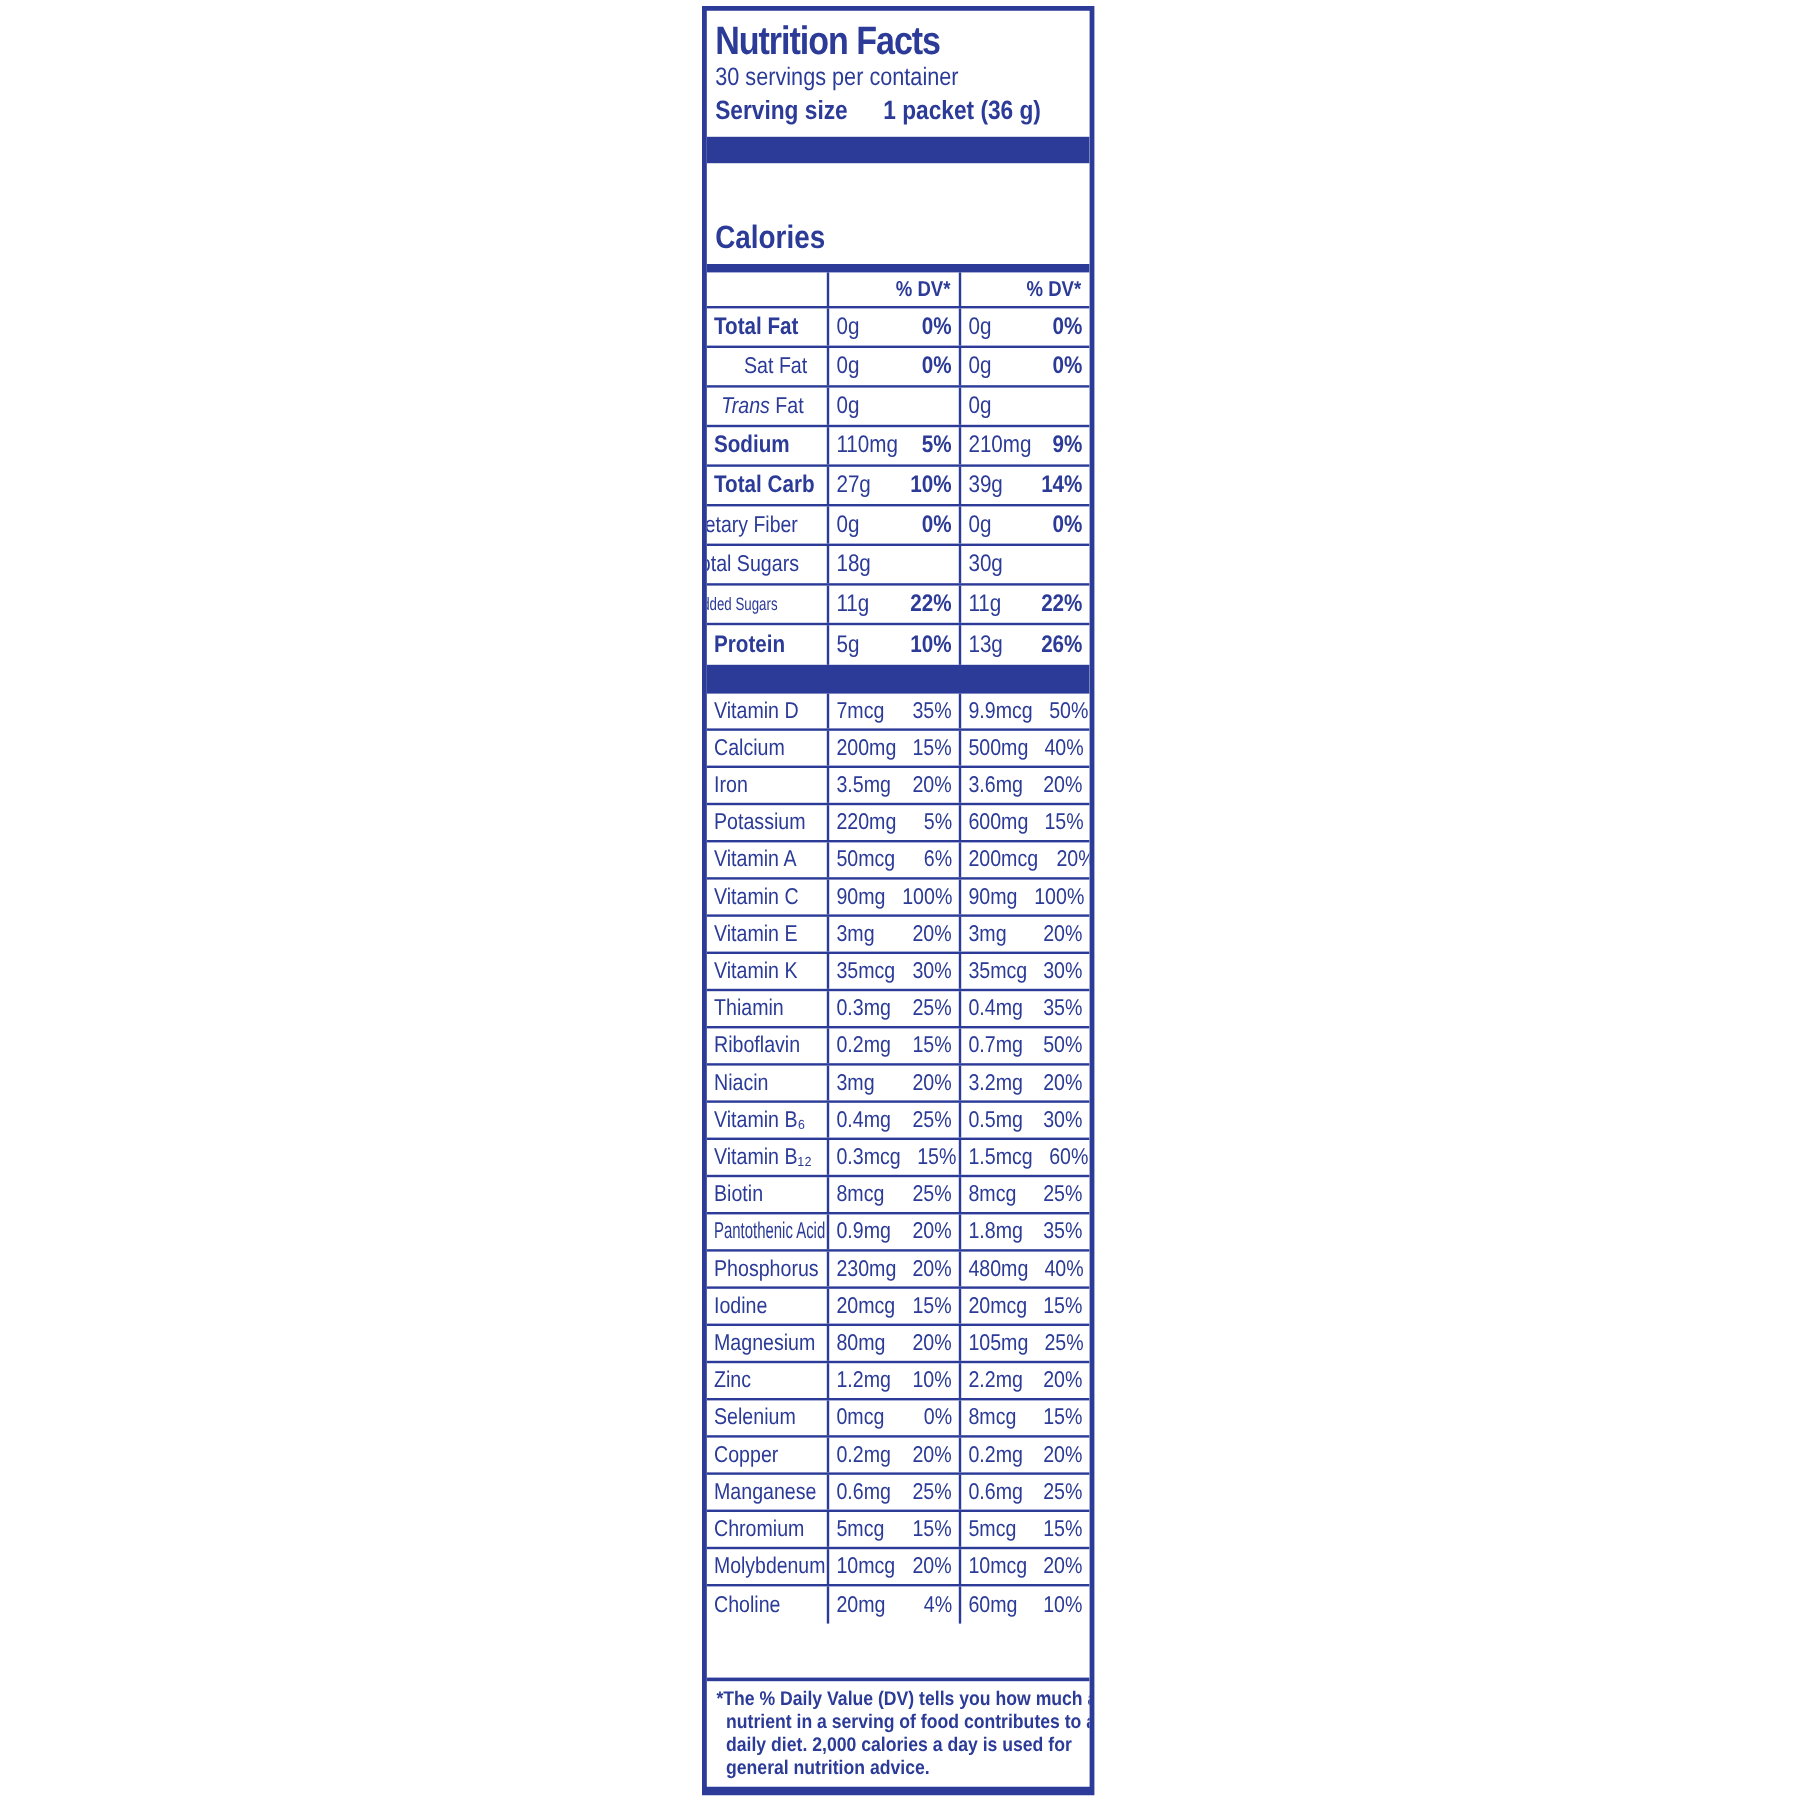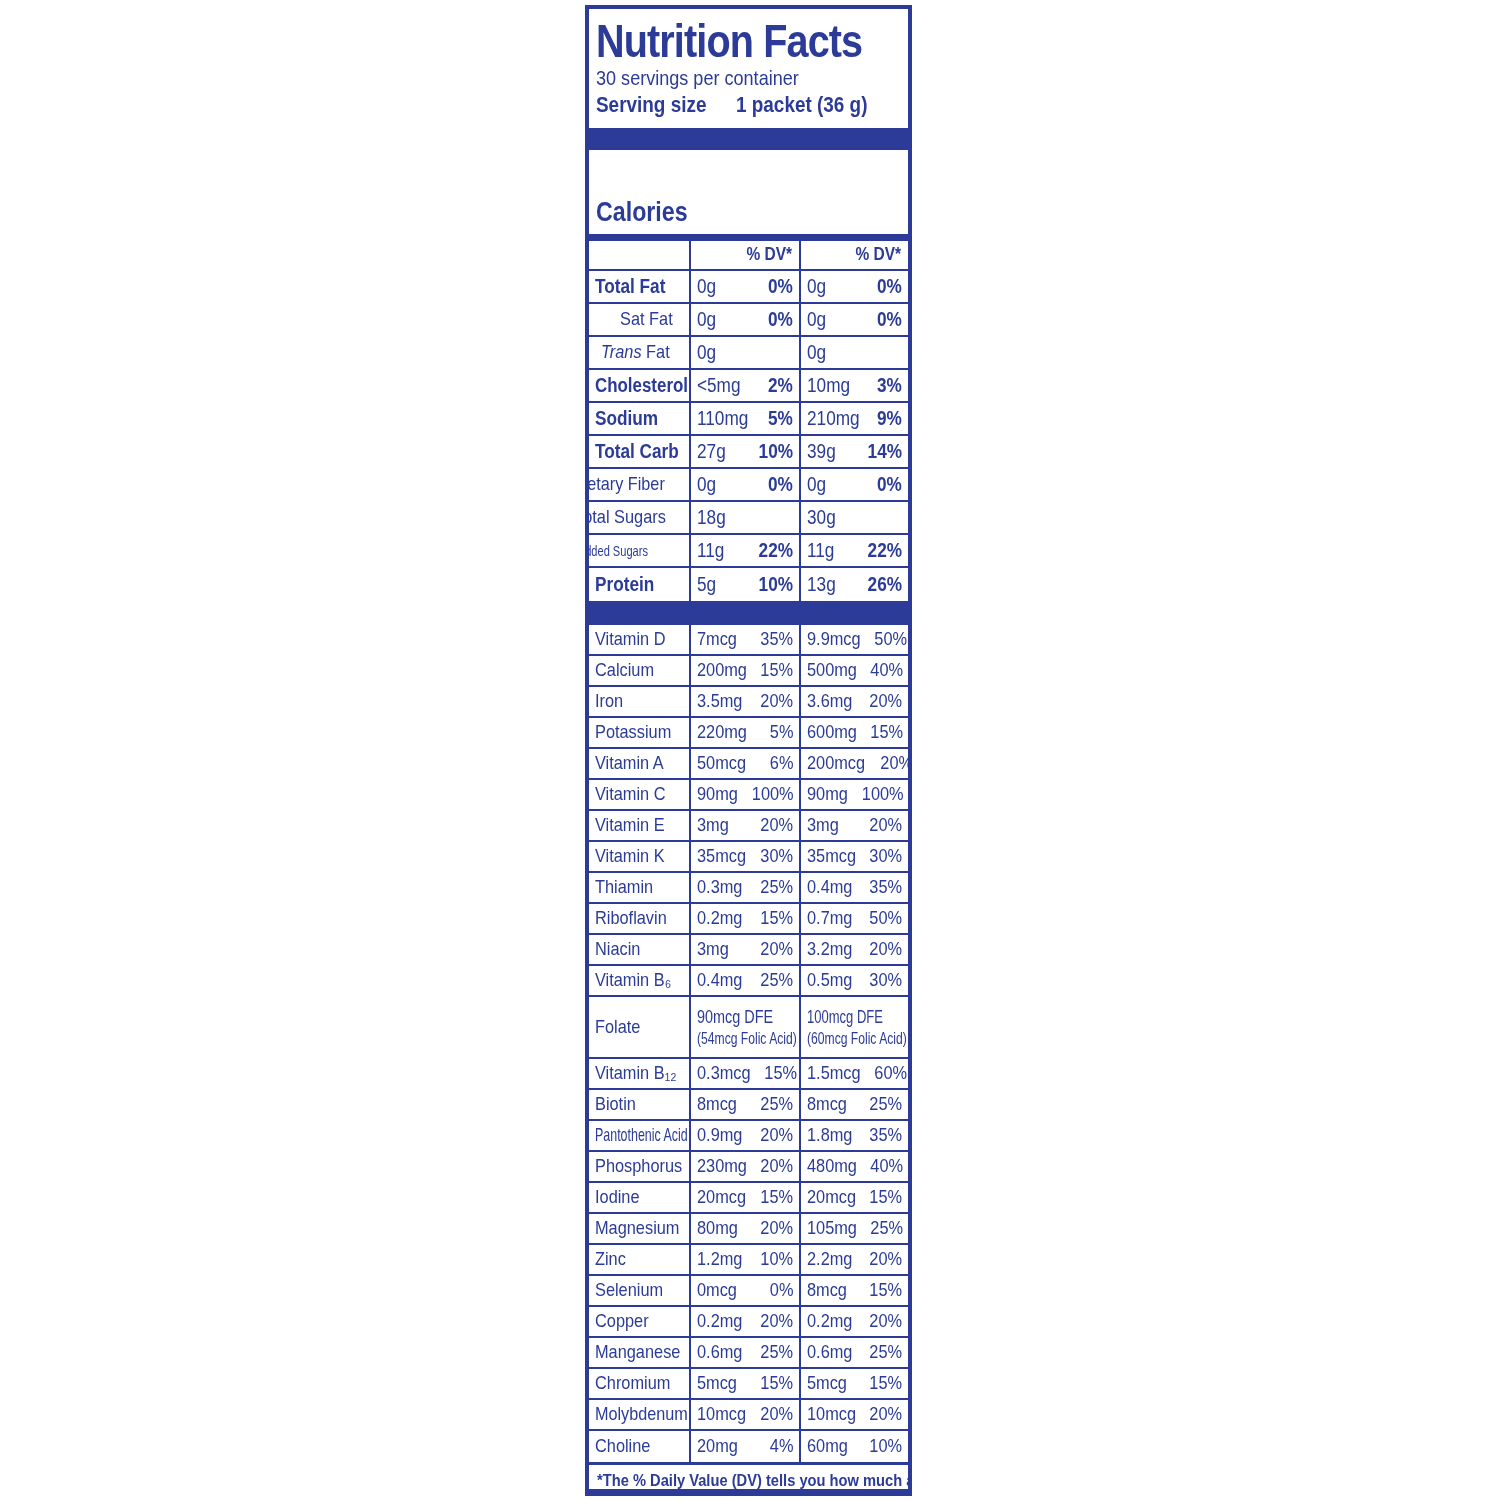--- a/index.html
+++ b/index.html
@@ -10,21 +10,21 @@
 
   .nl { position:absolute; left:585px; top:5px; width:327px; height:1491px;
     border:4px solid var(--blue); border-bottom-width:7px; background:var(--bg);
     display:flex; flex-direction:column; overflow:hidden; }
 
   .fit { display:inline-block; white-space:nowrap; transform-origin:0 50%; }
   .fit.r { transform-origin:100% 50%; }
 
   
   .hdr { padding:8px 7px 0 7px; }
-  .title { font-weight:bold; font-size:46px; line-height:1.05; letter-spacing:-1px; }
+  .title { font-weight:bold; font-size:33px; line-height:1.05; letter-spacing:-1px; }
   .servings { font-size:21px; line-height:1.15; margin-top:1px; }
   .servsize { font-size:22px; font-weight:bold; line-height:1.2; margin-top:2px; }
   .servsize .gap { display:inline-block; width:12px; }
 
   .bar { background:var(--blue); width:100%; flex:none; }
   .bar-thick1 { height:22px; margin-top:9px; }
   .bar-med { height:7px; }
   .bar-thick2 { height:24px; }
 
   
@@ -138,33 +138,20 @@
             <span class="amt fit" style="transform: scaleX(0.86);">0g</span>
             <span class="dv fit r" style="transform: scaleX(0.86);"></span>
           </div>
           <div class="cell valcell c3">
             <span class="amt fit" style="transform: scaleX(0.86);">0g</span>
             <span class="dv fit r" style="transform: scaleX(0.86);"></span>
           </div>
         </div>
         <div class="grid row main">
           <div class="cell lblcell2">
-            <span class="lbl-t fit b" style="transform: scaleX(0.845455);">Cholesterol</span>
-          </div>
-          <div class="cell valcell c2">
-            <span class="amt fit" style="transform: scaleX(0.86);">&lt;5mg</span>
-            <span class="dv fit r" style="transform: scaleX(0.86);">2%</span>
-          </div>
-          <div class="cell valcell c3">
-            <span class="amt fit" style="transform: scaleX(0.86);">10mg</span>
-            <span class="dv fit r" style="transform: scaleX(0.86);">3%</span>
-          </div>
-        </div>
-        <div class="grid row main">
-          <div class="cell lblcell2">
             <span class="lbl-t fit b" style="transform: scaleX(0.86);">Sodium</span>
           </div>
           <div class="cell valcell c2">
             <span class="amt fit" style="transform: scaleX(0.86);">110mg</span>
             <span class="dv fit r" style="transform: scaleX(0.86);">5%</span>
           </div>
           <div class="cell valcell c3">
             <span class="amt fit" style="transform: scaleX(0.86);">210mg</span>
             <span class="dv fit r" style="transform: scaleX(0.86);">9%</span>
           </div>
@@ -386,37 +373,20 @@
           <div class="cell lblcell2">
             <span class="lbl-t fit" style="transform: scaleX(0.86);">Vitamin B₆</span>
           </div>
           <div class="cell valcell c2">
             <span class="amt fit" style="transform: scaleX(0.86);">0.4mg</span>
             <span class="dv fit r" style="transform: scaleX(0.86);">25%</span>
           </div>
           <div class="cell valcell c3">
             <span class="amt fit" style="transform: scaleX(0.86);">0.5mg</span>
             <span class="dv fit r" style="transform: scaleX(0.86);">30%</span>
-          </div>
-        </div>
-        <div class="grid row vit tall">
-          <div class="cell lblcell2">
-            <span class="lbl-t fit" style="transform: scaleX(0.86);">Folate</span>
-          </div>
-          <div class="cell valcell c2">
-            <div class="line1">
-              <span class="amt fit" style="transform: scaleX(0.76);">90mcg DFE</span>
-            </div>
-            <span class="sub fit" style="transform: scaleX(0.735294);">(54mcg Folic Acid)</span>
-          </div>
-          <div class="cell valcell c3">
-            <div class="line1">
-              <span class="amt fit" style="transform: scaleX(0.684685);">100mcg DFE</span>
-            </div>
-            <span class="sub fit" style="transform: scaleX(0.735294);">(60mcg Folic Acid)</span>
           </div>
         </div>
         <div class="grid row vit">
           <div class="cell lblcell2">
             <span class="lbl-t fit" style="transform: scaleX(0.86);">Vitamin B₁₂</span>
           </div>
           <div class="cell valcell c2">
             <span class="amt fit" style="transform: scaleX(0.86);">0.3mcg</span>
             <span class="dv fit r" style="transform: scaleX(0.86);">15%</span>
           </div>

